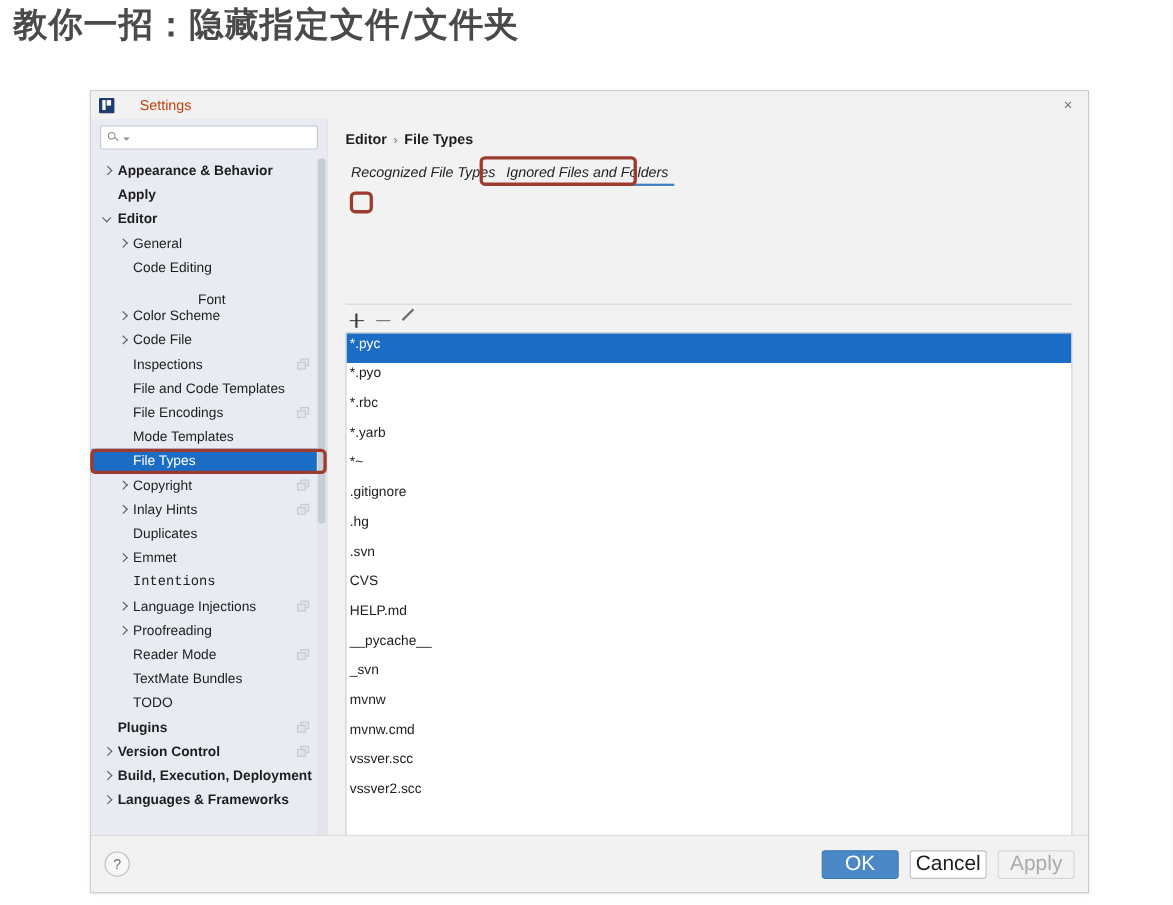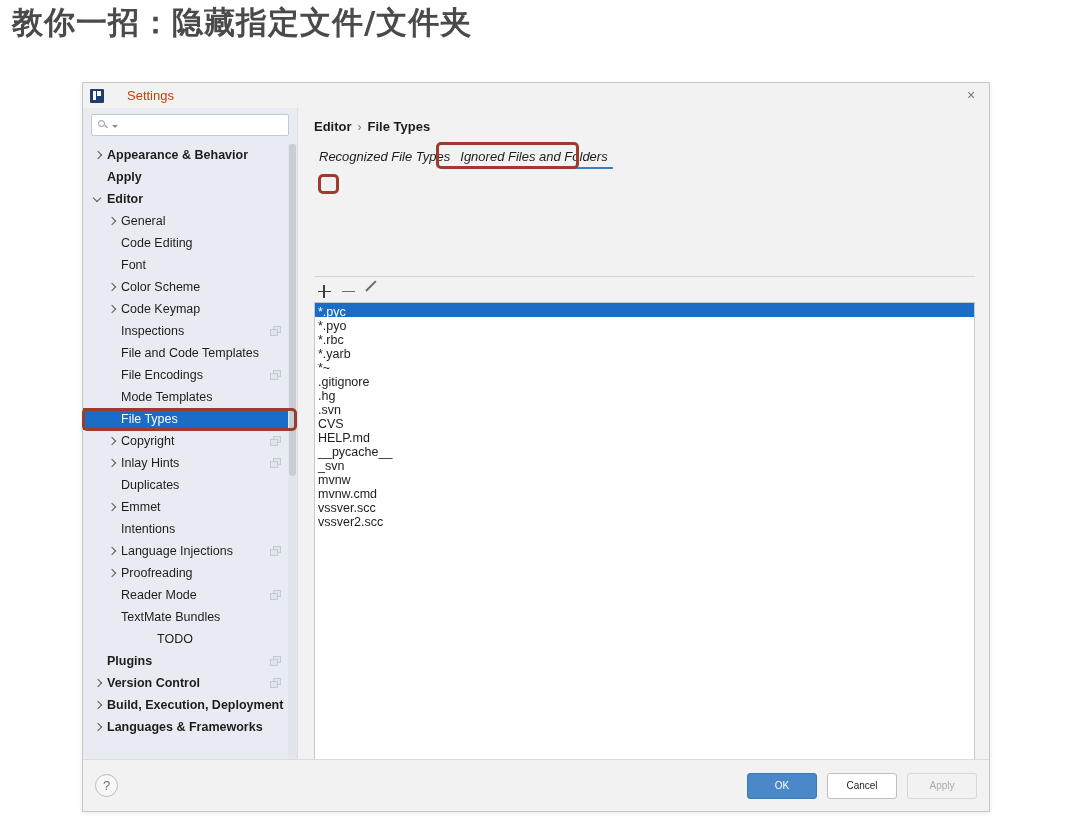--- a/index.html
+++ b/index.html
@@ -350,21 +350,21 @@
     left: 16px;
     top: 194px;
     right: 14px;
     height: 537px;
     background: #ffffff;
     border: 1px solid #c6c9cc;
     box-sizing: border-box;
     overflow: hidden;
   }
   .list-row {
-    height: 14px;
+    height: 27px;
     line-height: 18.5px;
     font-size: 12.5px;
     color: #1d1d1d;
     padding-left: 3px;
     white-space: nowrap;
     cursor: default;
   }
   .list-row.selected {
     background: #1a6cc4;
     color: #ffffff;
@@ -395,21 +395,21 @@
     align-items: center;
     justify-content: center;
     cursor: pointer;
     background: #f7f7f7;
   }
   .footer-spacer { flex: 1; }
   .btn {
     height: 26px;
     min-width: 70px;
     border-radius: 3px;
-    font-size: 10px;
+    font-size: 19px;
     display: flex;
     align-items: center;
     justify-content: center;
     margin-left: 10px;
     cursor: pointer;
     box-sizing: border-box;
     font-family: "Liberation Sans", sans-serif;
   }
   .btn-primary {
     background: #4a88c7;
@@ -478,31 +478,31 @@
             <span class="tree-label">Editor</span>
           </div>
           <div class="tree-row" style="padding-left: 24px;">
             <span class="chevron has"></span>
             <span class="tree-label">General</span>
           </div>
           <div class="tree-row" style="padding-left: 24px;">
             <span class="chevron"></span>
             <span class="tree-label">Code Editing</span>
           </div>
-          <div class="tree-row" style="padding-left: 24px;">
+          <div class="tree-row" style="padding-left: 24px; flex-direction: column;">
             <span class="chevron"></span>
             <span class="tree-label">Font</span>
           </div>
           <div class="tree-row" style="padding-left: 24px;">
             <span class="chevron has"></span>
             <span class="tree-label">Color Scheme</span>
           </div>
           <div class="tree-row" style="padding-left: 24px;">
             <span class="chevron has"></span>
-            <span class="tree-label">Code Keymap</span>
+            <span class="tree-label">Code File</span>
           </div>
           <div class="tree-row" style="padding-left: 24px;">
             <span class="chevron"></span>
             <span class="tree-label">Inspections</span>
             <span class="badge-copy">
               <i></i>
               <i></i>
             </span>
           </div>
           <div class="tree-row" style="padding-left: 24px;">
@@ -542,21 +542,21 @@
             </span>
           </div>
           <div class="tree-row" style="padding-left: 24px;">
             <span class="chevron"></span>
             <span class="tree-label">Duplicates</span>
           </div>
           <div class="tree-row" style="padding-left: 24px;">
             <span class="chevron has"></span>
             <span class="tree-label">Emmet</span>
           </div>
-          <div class="tree-row" style="padding-left: 24px;">
+          <div class="tree-row" style="padding-left: 24px; font-family: Liberation Mono, monospace;">
             <span class="chevron"></span>
             <span class="tree-label">Intentions</span>
           </div>
           <div class="tree-row" style="padding-left: 24px;">
             <span class="chevron has"></span>
             <span class="tree-label">Language Injections</span>
             <span class="badge-copy">
               <i></i>
               <i></i>
             </span>
@@ -570,21 +570,21 @@
             <span class="tree-label">Reader Mode</span>
             <span class="badge-copy">
               <i></i>
               <i></i>
             </span>
           </div>
           <div class="tree-row" style="padding-left: 24px;">
             <span class="chevron"></span>
             <span class="tree-label">TextMate Bundles</span>
           </div>
-          <div class="tree-row" style="padding-left: 24px; gap: 36px;">
+          <div class="tree-row" style="padding-left: 24px;">
             <span class="chevron"></span>
             <span class="tree-label">TODO</span>
           </div>
           <div class="tree-row bold" style="padding-left: 10px;">
             <span class="chevron"></span>
             <span class="tree-label">Plugins</span>
             <span class="badge-copy">
               <i></i>
               <i></i>
             </span>

